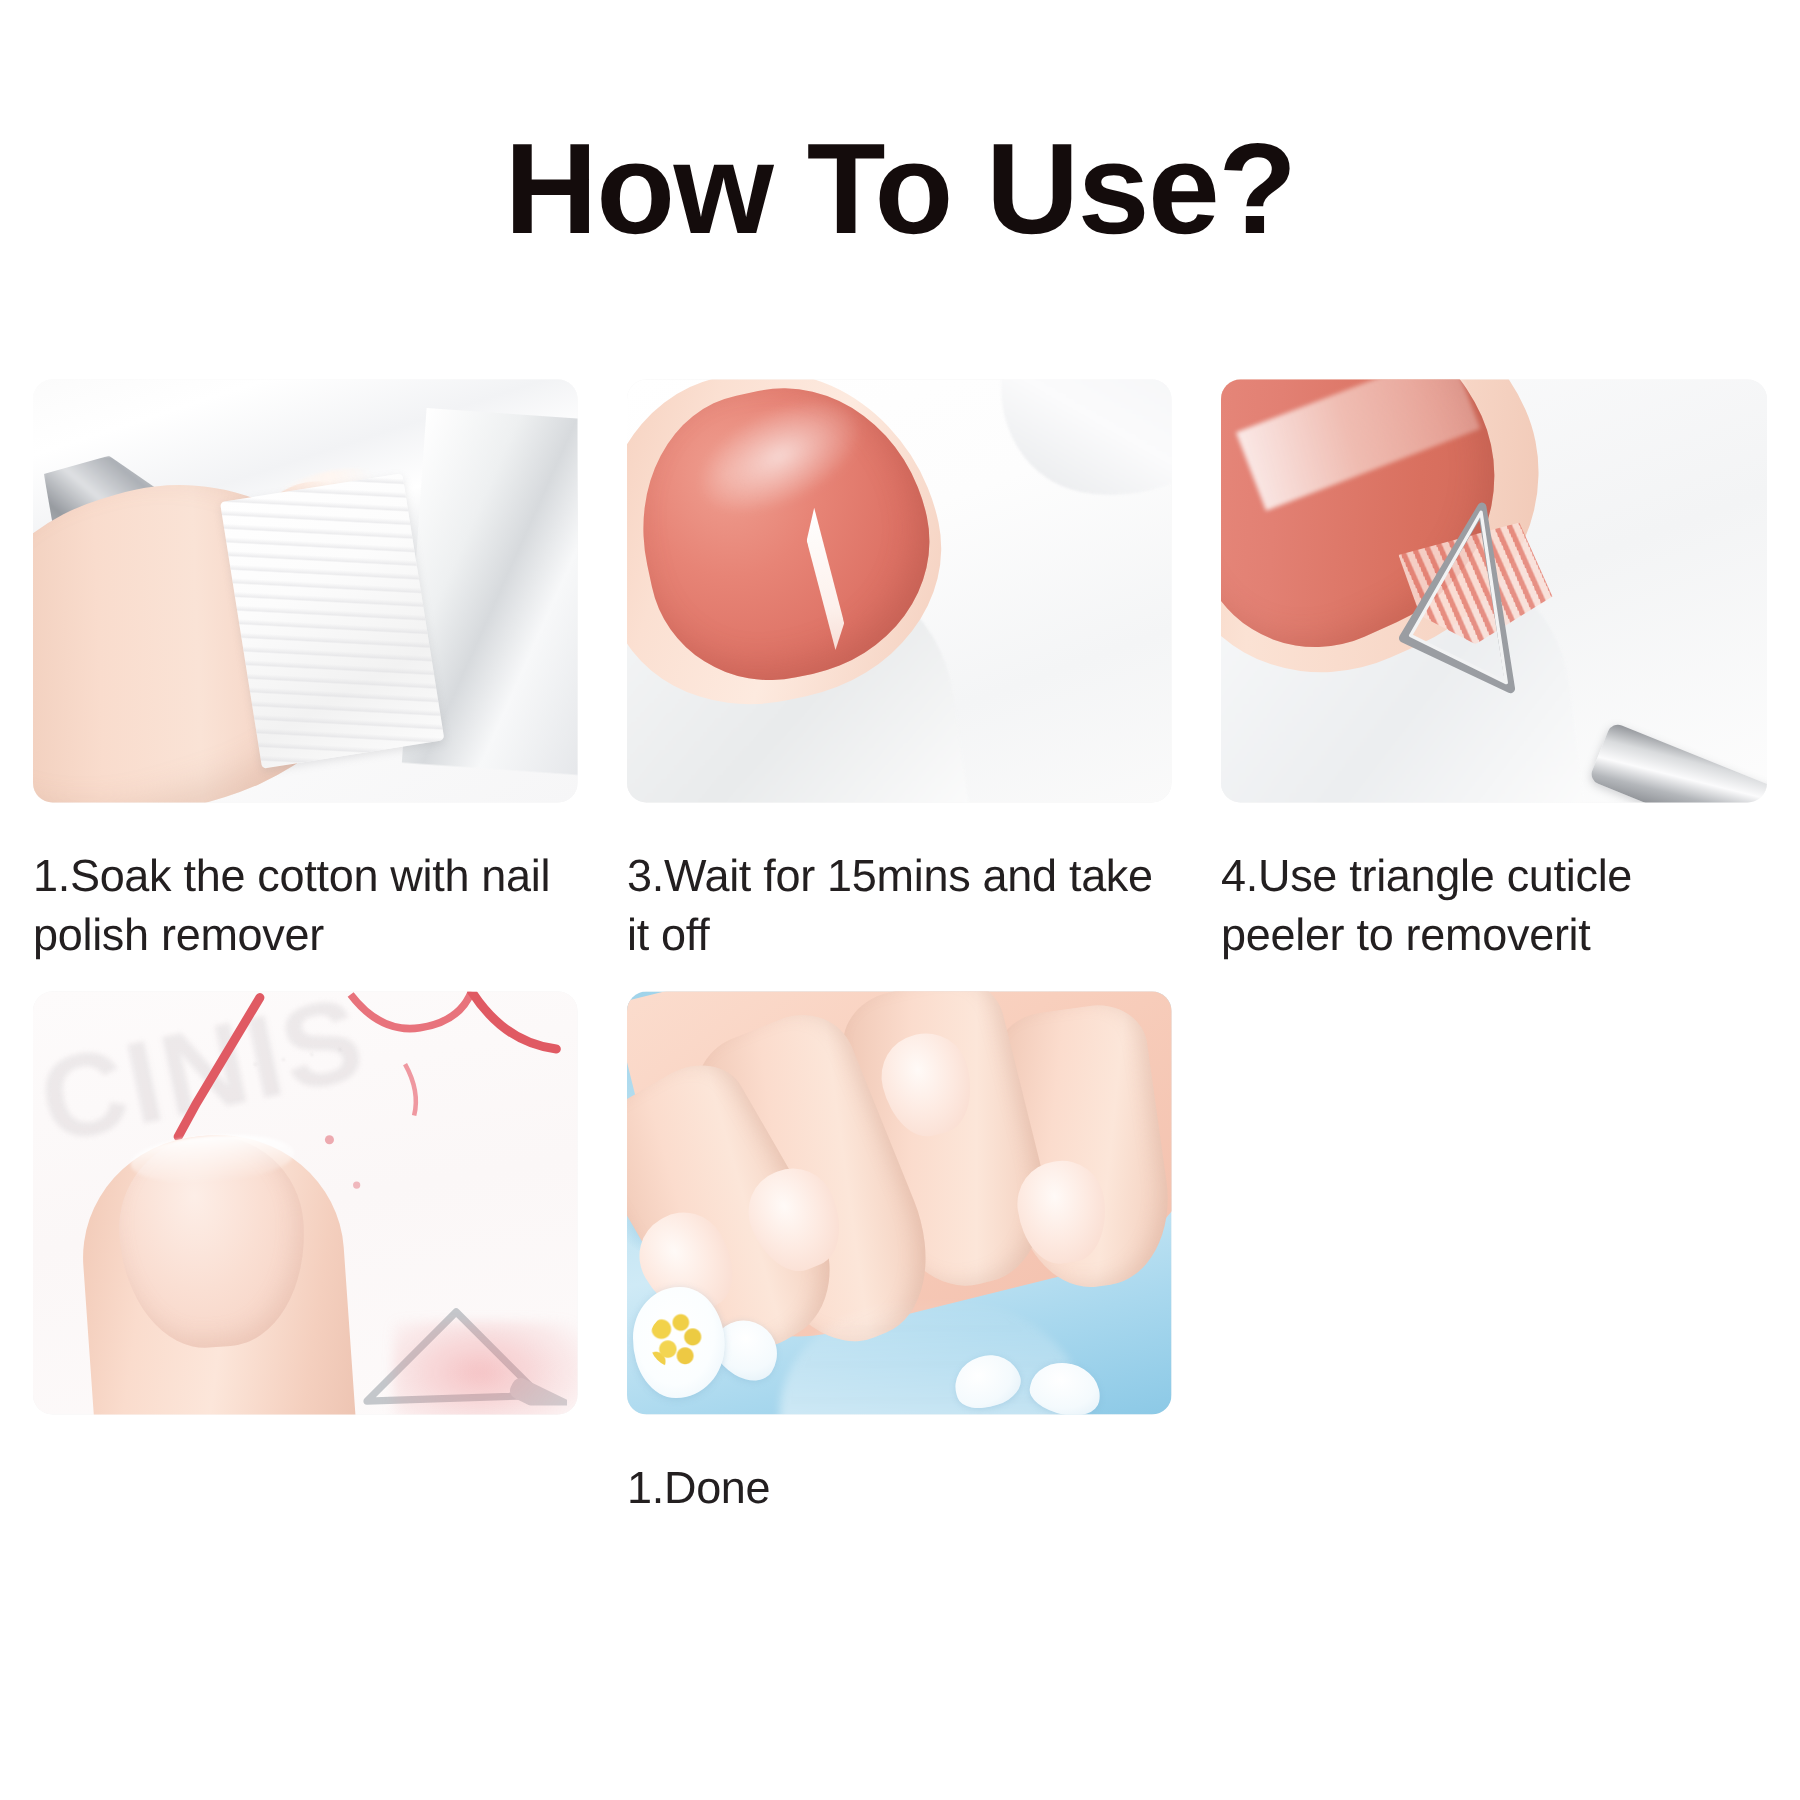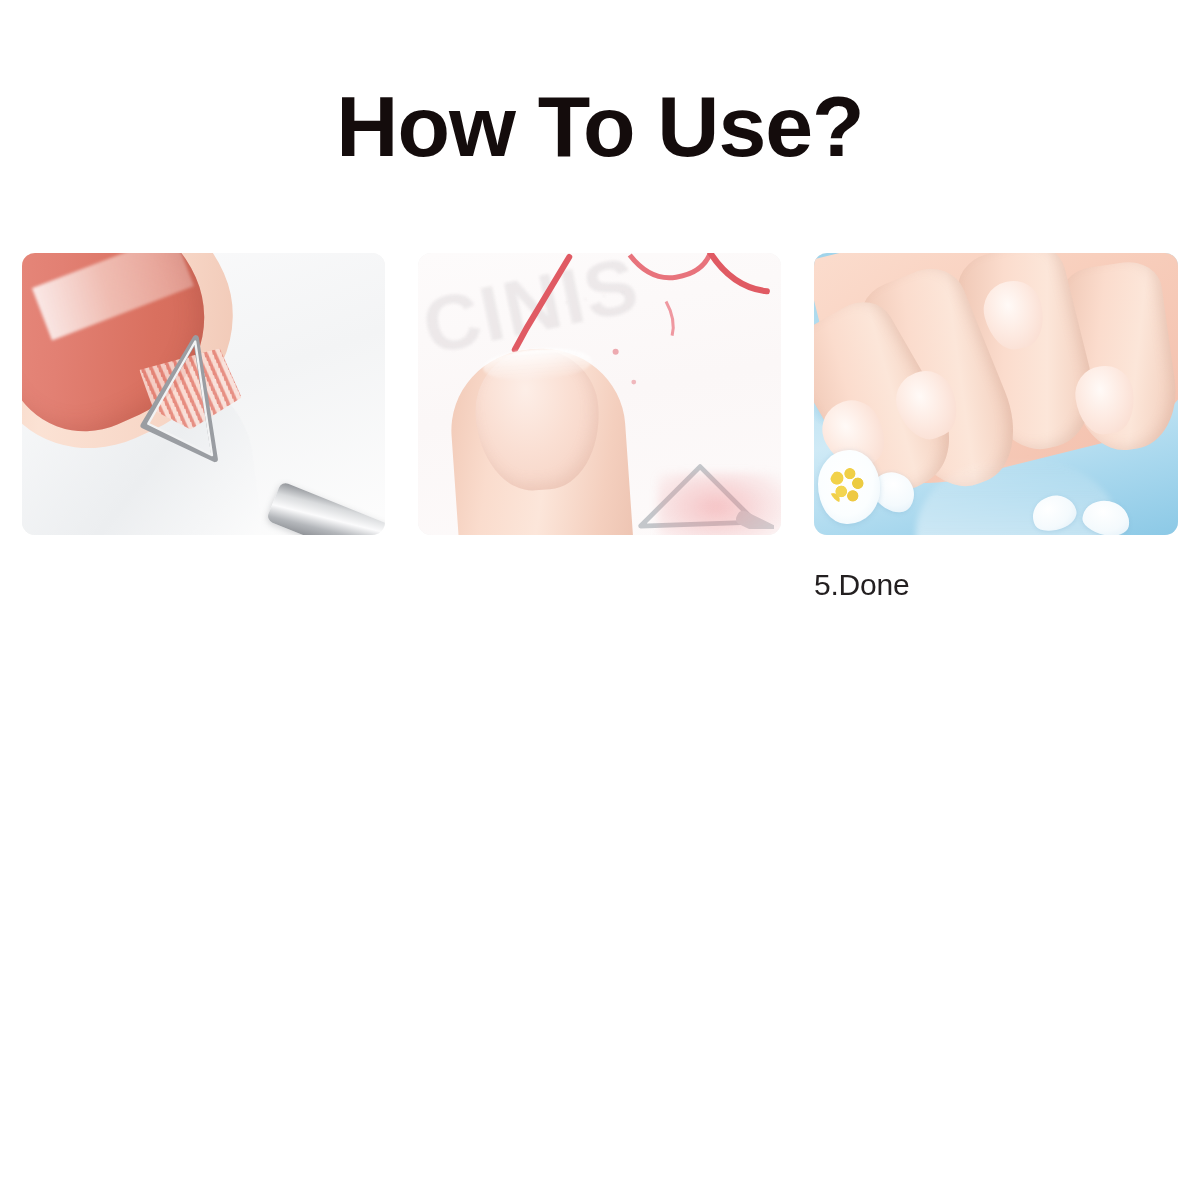--- a/index.html
+++ b/index.html
@@ -530,37 +530,65 @@
     border-radius: 50%;
   }
 </style>
 </head>
 <body>
 
 <div class="title">How To Use?</div>
 
 <div class="grid">
 
-
-
+  <div class="step">
+    <div class="photo">
+      <div class="layer p1-bg"></div>
+      <div class="p1-foil-top"></div>
+      <div class="p1-foil-right"></div>
+      <div class="p1-foil-crease"></div>
+      <div class="p1-foil-crease2"></div>
+      <div class="p1-finger"></div>
+      <div class="p1-nail"></div>
+      <div class="p1-nail-edge"></div>
+      <div class="p1-cotton"></div>
+      <div class="p1-cotton-tex"></div>
+    </div>
+    <div class="caption">1.Soak the cotton with nail polish remover</div>
+  </div>
+
+
+  <div class="step">
+    <div class="photo">
+      <div class="layer p3-bg"></div>
+      <div class="p3-cloth2"></div>
+      <div class="p3-cloth"></div>
+      <div class="p3-fingertip"></div>
+      <div class="p3-nail"></div>
+      <div class="p3-gloss"></div>
+      <div class="p3-streak"></div>
+    </div>
+    <div class="caption">3.Wait for 15mins and take it off</div>
+  </div>
 
   <div class="step">
     <div class="photo">
       <div class="layer p4-bg"></div>
       <div class="p4-cloth"></div>
       <div class="p4-finger"></div>
       <div class="p4-nail"></div>
       <div class="p4-lift"></div>
       <div class="p4-flake"></div>
       <svg class="p4-tri" viewBox="0 0 100 150">
         <polygon points="50,6 96,140 8,116" fill="none" stroke="#9a9da2" stroke-width="7" stroke-linejoin="round"></polygon>
         <polygon points="50,10 92,136 13,113" fill="none" stroke="#f2f3f4" stroke-width="2.6" stroke-linejoin="round"></polygon>
       </svg>
       <div class="p4-handle"></div>
     </div>
+    <div class="caption">4.Use triangle cuticle peeler to removerit</div>
   </div>
 
   <div class="step">
     <div class="photo">
       <div class="layer p5-bg"></div>
       <div class="p5-wm">CINIS</div>
       <div class="p5-wm2">· · · ·</div>
       <svg class="p5-red" viewBox="0 0 360 282">
         <path d="M150 4 L108 74 L96 96" fill="none" stroke="#e05a63" stroke-width="6" stroke-linecap="round"></path>
         <path d="M210 2 q20 26 46 22 q26 -4 34 -24" fill="none" stroke="#e8737c" stroke-width="5"></path>
@@ -595,16 +623,16 @@
       <div class="p6-nail p6-nail3"></div>
       <div class="p6-nail p6-nail2"></div>
       <div class="p6-nail p6-nail1"></div>
       <div class="p6-wash"></div>
       <div class="p6-petal2 p6-petal"></div>
       <div class="p6-petal3 p6-petal"></div>
       <div class="p6-petal4 p6-petal"></div>
       <div class="p6-flower"></div>
       <div class="p6-pollen"></div>
     </div>
-    <div class="caption">5.Done</div>
+    <div class="caption">1.Done</div>
   </div>
 
 </div>
 
 </body></html>

